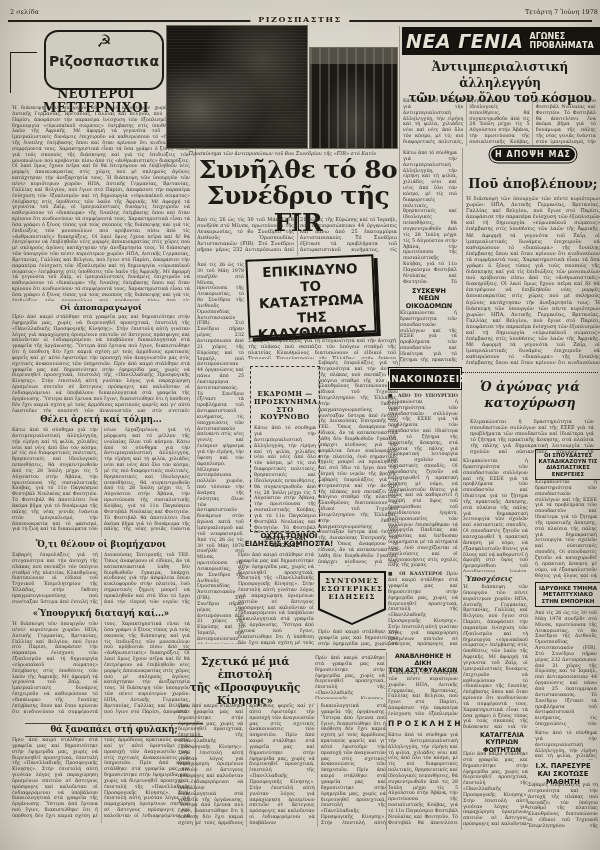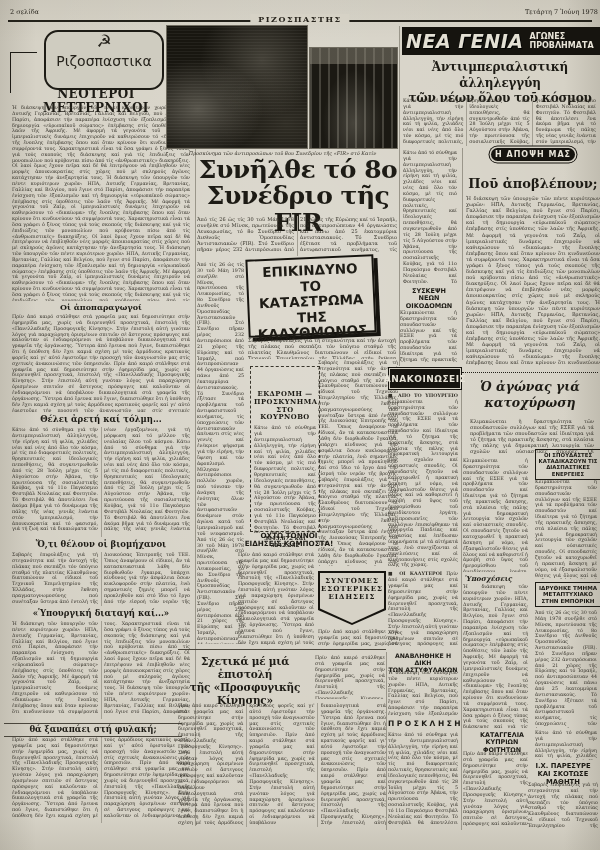--- a/index.html
+++ b/index.html
@@ -35,37 +35,37 @@
   <div class="hr" style="left:8px;top:20px;width:584px;height:1.6px;background:#23211a;"></div>
   <div class="abs" style="left:50%;top:14px;transform:translateX(-50%);font-weight:bold;font-size:8px;letter-spacing:1.5px;background:#d6d2c6;padding:0 8px;">ΡΙΖΟΣΠΑΣΤΗΣ</div>
 
   <div class="vr" style="left:195px;top:26px;height:800px;"></div>
   <div class="vr" style="left:399px;top:26px;height:340px;"></div>
   <div class="vr" style="left:461px;top:372px;height:458px;"></div>
   <div class="vr" style="left:386px;top:652px;height:178px;"></div>
 
   <div class="abs" style="left:44px;top:30px;width:116px;height:56px;border:2px solid #1d1b15;border-radius:14px;background:#cfccc0;text-align:center;">
     <div style="font-size:17px;line-height:19px;">☭</div>
-    <div style="font-family:'DejaVu Sans',sans-serif;font-weight:normal;font-size:14px;margin-top:2px;">Ριζοσπαστικα</div>
+    <div style="font-family:'DejaVu Sans',sans-serif;font-weight:bold;font-size:14px;margin-top:2px;">Ριζοσπαστικα</div>
   </div>
   <div class="abs" style="left:10px;top:52px;width:26px;height:40px;border-left:1.5px solid #1d1b15;border-top:1.5px solid #1d1b15;"></div>
   <div class="abs" style="left:166px;top:60px;width:20px;height:34px;border-right:1.5px solid #1d1b15;border-bottom:1.5px solid #1d1b15;"></div>
 
   <div class="abs shs" style="left:8px;top:88px;width:176px;font-size:12px;letter-spacing:0.5px;">ΝΕΟΤΕΡΟΙ ΜΕΤΤΕΡΝΙΧΟΙ</div>
 
   <div class="abs t" style="left:12px;top:105px;width:178px;height:196px;">Ἡ διάσκεψη τῶν ὑπουργῶν τῶν πέντε κυριότερων χωρῶν: ΗΠΑ, Δυτικῆς Γερμανίας, Βρετανίας, Γαλλίας καί Βελγίου, πού ἔγινε στό Παρίσι, ἀποφάσισε τήν παραπέρα ἐνίσχυση τῶν ἐξοπλισμῶν καί τή δημιουργία «εὐρωπαϊκοῦ σώματος» ἐπέμβασης στίς ὑποθέσεις τῶν λαῶν τῆς Ἀφρικῆς. Μέ ἀφορμή τά γεγονότα τοῦ Ζαΐρ, οἱ ἰμπεριαλιστικές δυνάμεις ἐπιχειροῦν νά καθιερώσουν τό «δικαίωμα» τῆς ἔνοπλης ἐπέμβασης ὅπου καί ὅταν κρίνουν ὅτι κινδυνεύουν τά συμφέροντά τους. Χαρακτηριστικά εἶναι τά ὅσα γράφει ὁ ξένος τύπος γιά τούς σκοπούς τῆς διάσκεψης καί γιά τίς ἐπιδιώξεις τῶν μονοπωλίων πού κρύβονται πίσω ἀπό τίς «ἀνθρωπιστικές» διακηρύξεις. Οἱ λαοί ὅμως ἔχουν πεῖρα καί δέ θά ἐπιτρέψουν νά ἐπιβληθοῦν νέες μορφές ἀποικιοκρατίας στίς χῶρες πού μέ σκληρούς ἀγῶνες κατάχτησαν τήν ἀνεξαρτησία τους. Ἡ διάσκεψη τῶν ὑπουργῶν τῶν πέντε κυριότερων χωρῶν: ΗΠΑ, Δυτικῆς Γερμανίας, Βρετανίας, Γαλλίας καί Βελγίου, πού ἔγινε στό Παρίσι, ἀποφάσισε τήν παραπέρα ἐνίσχυση τῶν ἐξοπλισμῶν καί τή δημιουργία «εὐρωπαϊκοῦ σώματος» ἐπέμβασης στίς ὑποθέσεις τῶν λαῶν τῆς Ἀφρικῆς. Μέ ἀφορμή τά γεγονότα τοῦ Ζαΐρ, οἱ ἰμπεριαλιστικές δυνάμεις ἐπιχειροῦν νά καθιερώσουν τό «δικαίωμα» τῆς ἔνοπλης ἐπέμβασης ὅπου καί ὅταν κρίνουν ὅτι κινδυνεύουν τά συμφέροντά τους. Χαρακτηριστικά εἶναι τά ὅσα γράφει ὁ ξένος τύπος γιά τούς σκοπούς τῆς διάσκεψης καί γιά τίς ἐπιδιώξεις τῶν μονοπωλίων πού κρύβονται πίσω ἀπό τίς «ἀνθρωπιστικές» διακηρύξεις. Οἱ λαοί ὅμως ἔχουν πεῖρα καί δέ θά ἐπιτρέψουν νά ἐπιβληθοῦν νέες μορφές ἀποικιοκρατίας στίς χῶρες πού μέ σκληρούς ἀγῶνες κατάχτησαν τήν ἀνεξαρτησία τους. Ἡ διάσκεψη τῶν ὑπουργῶν τῶν πέντε κυριότερων χωρῶν: ΗΠΑ, Δυτικῆς Γερμανίας, Βρετανίας, Γαλλίας καί Βελγίου, πού ἔγινε στό Παρίσι, ἀποφάσισε τήν παραπέρα ἐνίσχυση τῶν ἐξοπλισμῶν καί τή δημιουργία «εὐρωπαϊκοῦ σώματος» ἐπέμβασης στίς ὑποθέσεις τῶν λαῶν τῆς Ἀφρικῆς. Μέ ἀφορμή τά γεγονότα τοῦ Ζαΐρ, οἱ ἰμπεριαλιστικές δυνάμεις ἐπιχειροῦν νά καθιερώσουν τό «δικαίωμα» τῆς ἔνοπλης ἐπέμβασης ὅπου καί ὅταν κρίνουν ὅτι κινδυνεύουν τά συμφέροντά τους. Χαρακτηριστικά εἶναι τά ὅσα γράφει ὁ ξένος τύπος γιά τούς σκοπούς τῆς διάσκεψης καί γιά τίς ἐπιδιώξεις τῶν μονοπωλίων πού κρύβονται πίσω ἀπό τίς «ἀνθρωπιστικές» διακηρύξεις. Οἱ λαοί ὅμως ἔχουν πεῖρα καί δέ θά ἐπιτρέψουν νά ἐπιβληθοῦν νέες μορφές ἀποικιοκρατίας στίς χῶρες πού μέ σκληρούς ἀγῶνες κατάχτησαν τήν ἀνεξαρτησία τους.</div>
   <div class="abs shs" style="left:12px;top:303px;width:178px;font-size:8px;">Οἱ ἀποπαραγωγοί</div>
   <div class="abs t" style="left:12px;top:314px;width:178px;height:98px;">Πρίν ἀπό καιρό στάλθηκε στά γραφεῖα μας καί δημοσιεύτηκε στήν ἐφημερίδα μας, χωρίς νά διερευνηθεῖ προσεχτικά, ἐπιστολή τῆς «Πανελλαδικῆς Προσφυγικῆς Κίνησης». Στήν ἐπιστολή αὐτή γινόταν λόγος γιά παραχώρηση ὁρισμένων σπιτιῶν σέ ἄστεγους πρόσφυγες καί καλοῦνταν οἱ ἐνδιαφερόμενοι νά ὑποβάλουν δικαιολογητικά στά γραφεῖα τῆς ὀργάνωσης. Ὕστερα ἀπό ἔρευνα πού ἔγινε, διαπιστώθηκε ὅτι ἡ ὑπόθεση δέν ἔχει καμιά σχέση μέ τούς ἁρμόδιους κρατικούς φορεῖς καί γι' αὐτό ἐφιστοῦμε τήν προσοχή τῶν ἀναγνωστῶν μας στίς σχετικές ἀνακοινώσεις τῶν ὑπηρεσιῶν. Πρίν ἀπό καιρό στάλθηκε στά γραφεῖα μας καί δημοσιεύτηκε στήν ἐφημερίδα μας, χωρίς νά διερευνηθεῖ προσεχτικά, ἐπιστολή τῆς «Πανελλαδικῆς Προσφυγικῆς Κίνησης». Στήν ἐπιστολή αὐτή γινόταν λόγος γιά παραχώρηση ὁρισμένων σπιτιῶν σέ ἄστεγους πρόσφυγες καί καλοῦνταν οἱ ἐνδιαφερόμενοι νά ὑποβάλουν δικαιολογητικά στά γραφεῖα τῆς ὀργάνωσης. Ὕστερα ἀπό ἔρευνα πού ἔγινε, διαπιστώθηκε ὅτι ἡ ὑπόθεση δέν ἔχει καμιά σχέση μέ τούς ἁρμόδιους κρατικούς φορεῖς καί γι' αὐτό ἐφιστοῦμε τήν προσοχή τῶν ἀναγνωστῶν μας στίς σχετικές ἀνακοινώσεις τῶν ὑπηρεσιῶν. Πρίν ἀπό καιρό στάλθηκε στά γραφεῖα μας καί δημοσιεύτηκε στήν ἐφημερίδα μας, χωρίς νά διερευνηθεῖ προσεχτικά, ἐπιστολή τῆς «Πανελλαδικῆς Προσφυγικῆς Κίνησης». Στήν ἐπιστολή αὐτή γινόταν λόγος γιά παραχώρηση ὁρισμένων σπιτιῶν σέ ἄστεγους πρόσφυγες καί καλοῦνταν οἱ ἐνδιαφερόμενοι νά ὑποβάλουν δικαιολογητικά στά γραφεῖα τῆς ὀργάνωσης. Ὕστερα ἀπό ἔρευνα πού ἔγινε, διαπιστώθηκε ὅτι ἡ ὑπόθεση δέν ἔχει καμιά σχέση μέ τούς ἁρμόδιους κρατικούς φορεῖς καί γι' αὐτό ἐφιστοῦμε τήν προσοχή τῶν ἀναγνωστῶν μας στίς σχετικές ἀνακοινώσεις τῶν ὑπηρεσιῶν.</div>
   <div class="abs shs" style="left:12px;top:415px;width:178px;font-size:8.5px;">Θέλει ἀρετή καί τόλμη...</div>
   <div class="abs t c2" style="left:12px;top:427px;width:178px;height:110px;">Κάτω ἀπό τό σύνθημα γιά τήν ἀντιιμπεριαλιστική ἀλληλεγγύη, τήν εἰρήνη καί τή φιλία, χιλιάδες νέοι καί νέες ἀπό ὅλο τόν κόσμο, μέ τίς πιό διαφορετικές πολιτικές, θρησκευτικές καί ἰδεολογικές πεποιθήσεις, θά συγκεντρωθοῦν ἀπό τίς 28 Ἰούλη μέχρι τίς 5 Αὐγούστου στήν Ἀβάνα, τήν πρωτεύουσα τῆς σοσιαλιστικῆς Κούβας, γιά τό 11ο Παγκόσμιο Φεστιβάλ Νεολαίας καί Φοιτητῶν. Τό Φεστιβάλ θά ἀποτελέσει ἕνα ἀκόμα βῆμα γιά τό δυνάμωμα τῆς πάλης τῆς νέας γενιᾶς ἐνάντια στόν ἰμπεριαλισμό, τήν ἀποικιοκρατία καί τό φασισμό, γιά τή ζωή καί τά δικαιώματα τῶν νέων ἐργαζομένων, γιά τή μόρφωση καί τό μέλλον τῆς νεολαίας ὅλου τοῦ κόσμου. Κάτω ἀπό τό σύνθημα γιά τήν ἀντιιμπεριαλιστική ἀλληλεγγύη, τήν εἰρήνη καί τή φιλία, χιλιάδες νέοι καί νέες ἀπό ὅλο τόν κόσμο, μέ τίς πιό διαφορετικές πολιτικές, θρησκευτικές καί ἰδεολογικές πεποιθήσεις, θά συγκεντρωθοῦν ἀπό τίς 28 Ἰούλη μέχρι τίς 5 Αὐγούστου στήν Ἀβάνα, τήν πρωτεύουσα τῆς σοσιαλιστικῆς Κούβας, γιά τό 11ο Παγκόσμιο Φεστιβάλ Νεολαίας καί Φοιτητῶν. Τό Φεστιβάλ θά ἀποτελέσει ἕνα ἀκόμα βῆμα γιά τό δυνάμωμα τῆς πάλης τῆς νέας γενιᾶς ἐνάντια στόν ἰμπεριαλισμό, τήν ἀποικιοκρατία καί τό φασισμό, γιά τή ζωή καί τά δικαιώματα τῶν νέων ἐργαζομένων, γιά τή μόρφωση καί τό μέλλον τῆς νεολαίας ὅλου τοῦ κόσμου. Κάτω ἀπό τό σύνθημα γιά τήν ἀντιιμπεριαλιστική ἀλληλεγγύη, τήν εἰρήνη καί τή φιλία, χιλιάδες νέοι καί νέες ἀπό ὅλο τόν κόσμο, μέ τίς πιό διαφορετικές πολιτικές, θρησκευτικές καί ἰδεολογικές πεποιθήσεις, θά συγκεντρωθοῦν ἀπό τίς 28 Ἰούλη μέχρι τίς 5 Αὐγούστου στήν Ἀβάνα, τήν πρωτεύουσα τῆς σοσιαλιστικῆς Κούβας, γιά τό 11ο Παγκόσμιο Φεστιβάλ Νεολαίας καί Φοιτητῶν. Τό Φεστιβάλ θά ἀποτελέσει ἕνα ἀκόμα βῆμα γιά τό δυνάμωμα τῆς πάλης τῆς νέας γενιᾶς ἐνάντια στόν ἰμπεριαλισμό, τήν ἀποικιοκρατία καί τό φασισμό, γιά τή ζωή καί τά δικαιώματα τῶν νέων ἐργαζομένων, γιά τή μόρφωση καί τό μέλλον τῆς νεολαίας ὅλου τοῦ κόσμου.</div>
   <div class="abs shs" style="left:12px;top:540px;width:178px;font-size:8.5px;">Ὅ,τι θέλουν οἱ βιομήχανοι</div>
   <div class="abs t c2" style="left:12px;top:552px;width:178px;height:54px;">Σοβαρές ἐπιφυλάξεις γιά τή στεγανότητα καί τήν ἀντοχή τῆς πλάκας πού σκεπάζει τόν ὑπόγειο σταθμό τῆς πλατείας Κλαυθμῶνος διατυπώνουν οἱ εἰδικοί τοῦ Τεχνικοῦ Ἐπιμελητηρίου τῆς Ἑλλάδας, στήν ἔκθεση πραγματογνωμοσύνης πού συνέταξαν ὕστερα ἀπό ἐντολή τῆς Διοικούσας Ἐπιτροπῆς τοῦ ΤΕΕ. Ὅπως ἀναφέρουν οἱ εἰδικοί, ἄν τά κατασκευαστικά λάθη δέν διορθωθοῦν ἔγκαιρα, ὑπάρχει κίνδυνος γιά τήν ἀσφάλεια ὅσων κυκλοφοροῦν στήν πλατεία, ἐνῶ σημαντικές ζημιές μπορεῖ νά προκληθοῦν καί στό ἴδιο τό ἔργο ἀπό τήν εἰσροή τῶν νερῶν τῆς βροχῆς. Σοβαρές ἐπιφυλάξεις γιά τή στεγανότητα καί τήν ἀντοχή τῆς πλάκας πού σκεπάζει τόν ὑπόγειο σταθμό τῆς πλατείας Κλαυθμῶνος διατυπώνουν οἱ εἰδικοί τοῦ Τεχνικοῦ Ἐπιμελητηρίου τῆς Ἑλλάδας, στήν ἔκθεση πραγματογνωμοσύνης πού συνέταξαν ὕστερα ἀπό ἐντολή τῆς Διοικούσας Ἐπιτροπῆς τοῦ ΤΕΕ. Ὅπως ἀναφέρουν οἱ εἰδικοί, ἄν τά κατασκευαστικά λάθη δέν διορθωθοῦν ἔγκαιρα, ὑπάρχει κίνδυνος γιά τήν ἀσφάλεια ὅσων κυκλοφοροῦν στήν πλατεία, ἐνῶ σημαντικές ζημιές μπορεῖ νά προκληθοῦν καί στό ἴδιο τό ἔργο ἀπό τήν εἰσροή τῶν νερῶν τῆς βροχῆς.</div>
   <div class="abs shs" style="left:12px;top:609px;width:178px;font-size:8.5px;">«Ὑπουργική διαταγή καί...»</div>
   <div class="abs t c2" style="left:12px;top:621px;width:178px;height:98px;">Ἡ διάσκεψη τῶν ὑπουργῶν τῶν πέντε κυριότερων χωρῶν: ΗΠΑ, Δυτικῆς Γερμανίας, Βρετανίας, Γαλλίας καί Βελγίου, πού ἔγινε στό Παρίσι, ἀποφάσισε τήν παραπέρα ἐνίσχυση τῶν ἐξοπλισμῶν καί τή δημιουργία «εὐρωπαϊκοῦ σώματος» ἐπέμβασης στίς ὑποθέσεις τῶν λαῶν τῆς Ἀφρικῆς. Μέ ἀφορμή τά γεγονότα τοῦ Ζαΐρ, οἱ ἰμπεριαλιστικές δυνάμεις ἐπιχειροῦν νά καθιερώσουν τό «δικαίωμα» τῆς ἔνοπλης ἐπέμβασης ὅπου καί ὅταν κρίνουν ὅτι κινδυνεύουν τά συμφέροντά τους. Χαρακτηριστικά εἶναι τά ὅσα γράφει ὁ ξένος τύπος γιά τούς σκοπούς τῆς διάσκεψης καί γιά τίς ἐπιδιώξεις τῶν μονοπωλίων πού κρύβονται πίσω ἀπό τίς «ἀνθρωπιστικές» διακηρύξεις. Οἱ λαοί ὅμως ἔχουν πεῖρα καί δέ θά ἐπιτρέψουν νά ἐπιβληθοῦν νέες μορφές ἀποικιοκρατίας στίς χῶρες πού μέ σκληρούς ἀγῶνες κατάχτησαν τήν ἀνεξαρτησία τους. Ἡ διάσκεψη τῶν ὑπουργῶν τῶν πέντε κυριότερων χωρῶν: ΗΠΑ, Δυτικῆς Γερμανίας, Βρετανίας, Γαλλίας καί Βελγίου, πού ἔγινε στό Παρίσι, ἀποφάσισε τήν παραπέρα ἐνίσχυση τῶν ἐξοπλισμῶν καί τή δημιουργία «εὐρωπαϊκοῦ σώματος» ἐπέμβασης στίς ὑποθέσεις τῶν λαῶν τῆς Ἀφρικῆς. Μέ ἀφορμή τά γεγονότα τοῦ Ζαΐρ, οἱ ἰμπεριαλιστικές δυνάμεις ἐπιχειροῦν νά καθιερώσουν τό «δικαίωμα» τῆς ἔνοπλης ἐπέμβασης ὅπου καί ὅταν κρίνουν ὅτι κινδυνεύουν τά συμφέροντά τους. Χαρακτηριστικά εἶναι τά ὅσα γράφει ὁ ξένος τύπος γιά τούς σκοπούς τῆς διάσκεψης καί γιά τίς ἐπιδιώξεις τῶν μονοπωλίων πού κρύβονται πίσω ἀπό τίς «ἀνθρωπιστικές» διακηρύξεις. Οἱ λαοί ὅμως ἔχουν πεῖρα καί δέ θά ἐπιτρέψουν νά ἐπιβληθοῦν νέες μορφές ἀποικιοκρατίας στίς χῶρες πού μέ σκληρούς ἀγῶνες κατάχτησαν τήν ἀνεξαρτησία τους.</div>
-  <div class="abs shs" style="left:4px;top:723px;width:178px;font-size:8.5px;border-top:1px solid #4a463c;border-bottom:1px solid #4a463c;padding:1px 0;">θά ξαναπάει στή φυλακή;</div>
+  <div class="abs shs" style="left:25px;top:723px;width:178px;font-size:8.5px;border-top:1px solid #4a463c;border-bottom:1px solid #4a463c;padding:1px 0;">θά ξαναπάει στή φυλακή;</div>
   <div class="abs t c2" style="left:12px;top:737px;width:178px;height:86px;">Πρίν ἀπό καιρό στάλθηκε στά γραφεῖα μας καί δημοσιεύτηκε στήν ἐφημερίδα μας, χωρίς νά διερευνηθεῖ προσεχτικά, ἐπιστολή τῆς «Πανελλαδικῆς Προσφυγικῆς Κίνησης». Στήν ἐπιστολή αὐτή γινόταν λόγος γιά παραχώρηση ὁρισμένων σπιτιῶν σέ ἄστεγους πρόσφυγες καί καλοῦνταν οἱ ἐνδιαφερόμενοι νά ὑποβάλουν δικαιολογητικά στά γραφεῖα τῆς ὀργάνωσης. Ὕστερα ἀπό ἔρευνα πού ἔγινε, διαπιστώθηκε ὅτι ἡ ὑπόθεση δέν ἔχει καμιά σχέση μέ τούς ἁρμόδιους κρατικούς φορεῖς καί γι' αὐτό ἐφιστοῦμε τήν προσοχή τῶν ἀναγνωστῶν μας στίς σχετικές ἀνακοινώσεις τῶν ὑπηρεσιῶν. Πρίν ἀπό καιρό στάλθηκε στά γραφεῖα μας καί δημοσιεύτηκε στήν ἐφημερίδα μας, χωρίς νά διερευνηθεῖ προσεχτικά, ἐπιστολή τῆς «Πανελλαδικῆς Προσφυγικῆς Κίνησης». Στήν ἐπιστολή αὐτή γινόταν λόγος γιά παραχώρηση ὁρισμένων σπιτιῶν σέ ἄστεγους πρόσφυγες καί καλοῦνταν οἱ ἐνδιαφερόμενοι νά ὑποβάλουν δικαιολογητικά στά γραφεῖα τῆς ὀργάνωσης. Ὕστερα ἀπό ἔρευνα πού ἔγινε, διαπιστώθηκε ὅτι ἡ ὑπόθεση δέν ἔχει καμιά σχέση μέ τούς ἁρμόδιους κρατικούς φορεῖς καί γι' αὐτό ἐφιστοῦμε τήν προσοχή τῶν ἀναγνωστῶν μας στίς σχετικές ἀνακοινώσεις τῶν ὑπηρεσιῶν.</div>
 
   <div class="abs photo" style="left:167px;top:26px;width:140px;height:122px;background:
       radial-gradient(ellipse at 22% 68%, rgba(205,200,185,0.35), transparent 42%),
       radial-gradient(ellipse at 68% 28%, rgba(160,155,140,0.32), transparent 46%),
       radial-gradient(ellipse at 85% 80%, rgba(120,115,100,0.25), transparent 40%),
       repeating-linear-gradient(0deg, rgba(255,255,255,0.05) 0 1px, transparent 1px 3px),
       #181610;"></div>
   <div class="abs photo" style="left:310px;top:48px;width:87px;height:100px;background:
       linear-gradient(180deg, rgba(150,145,130,0.45) 0 16%, transparent 16%),

